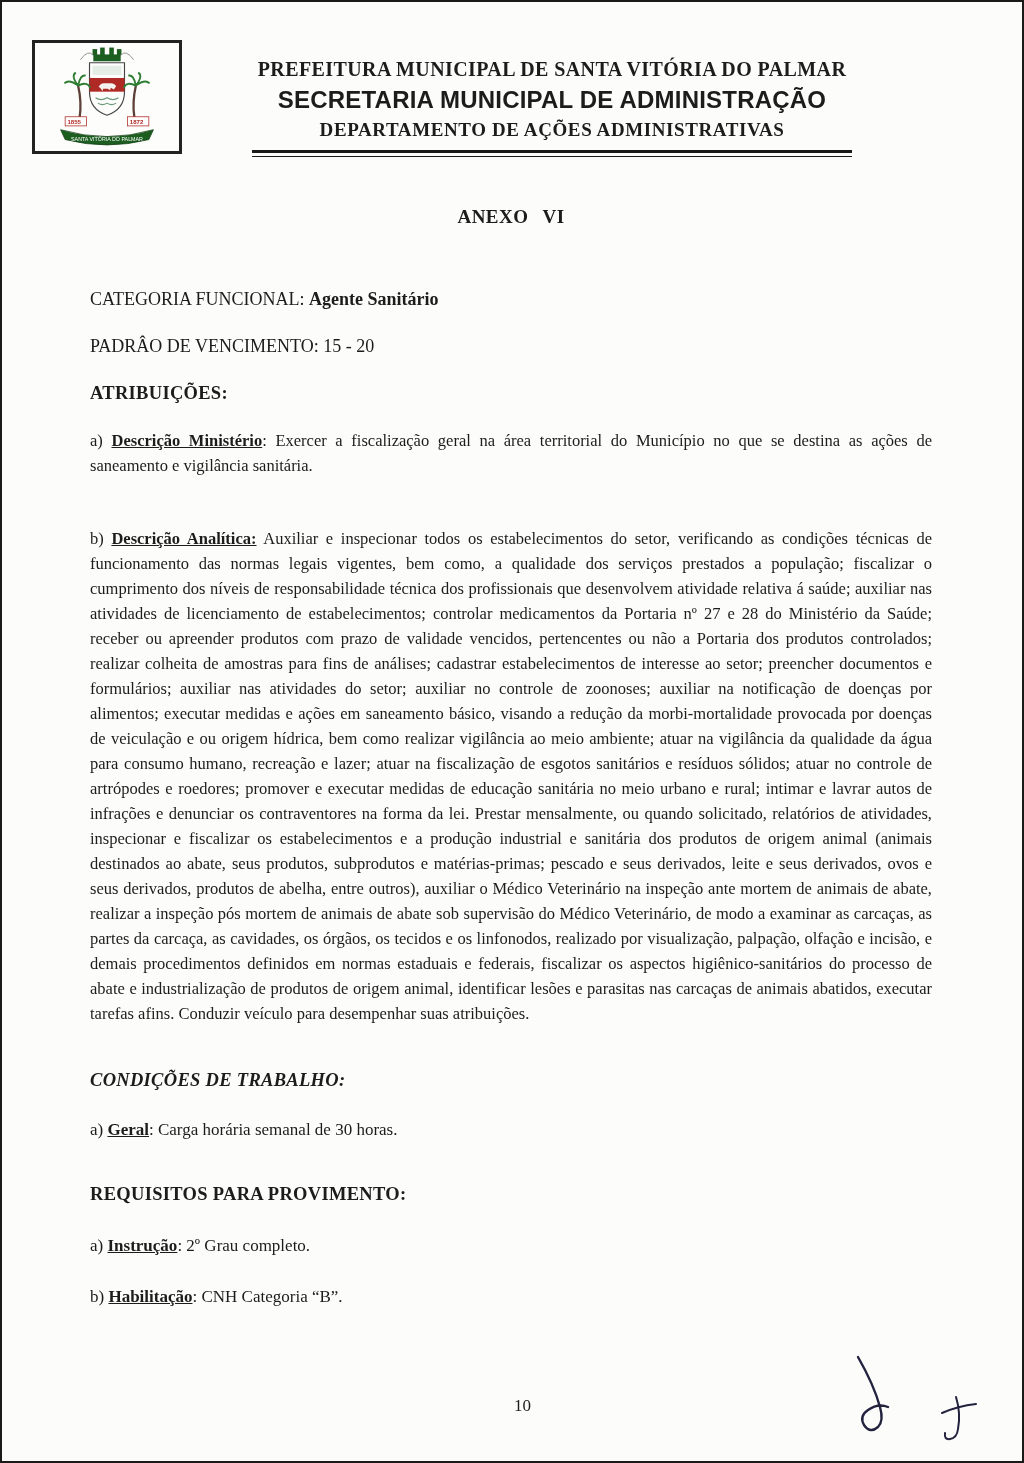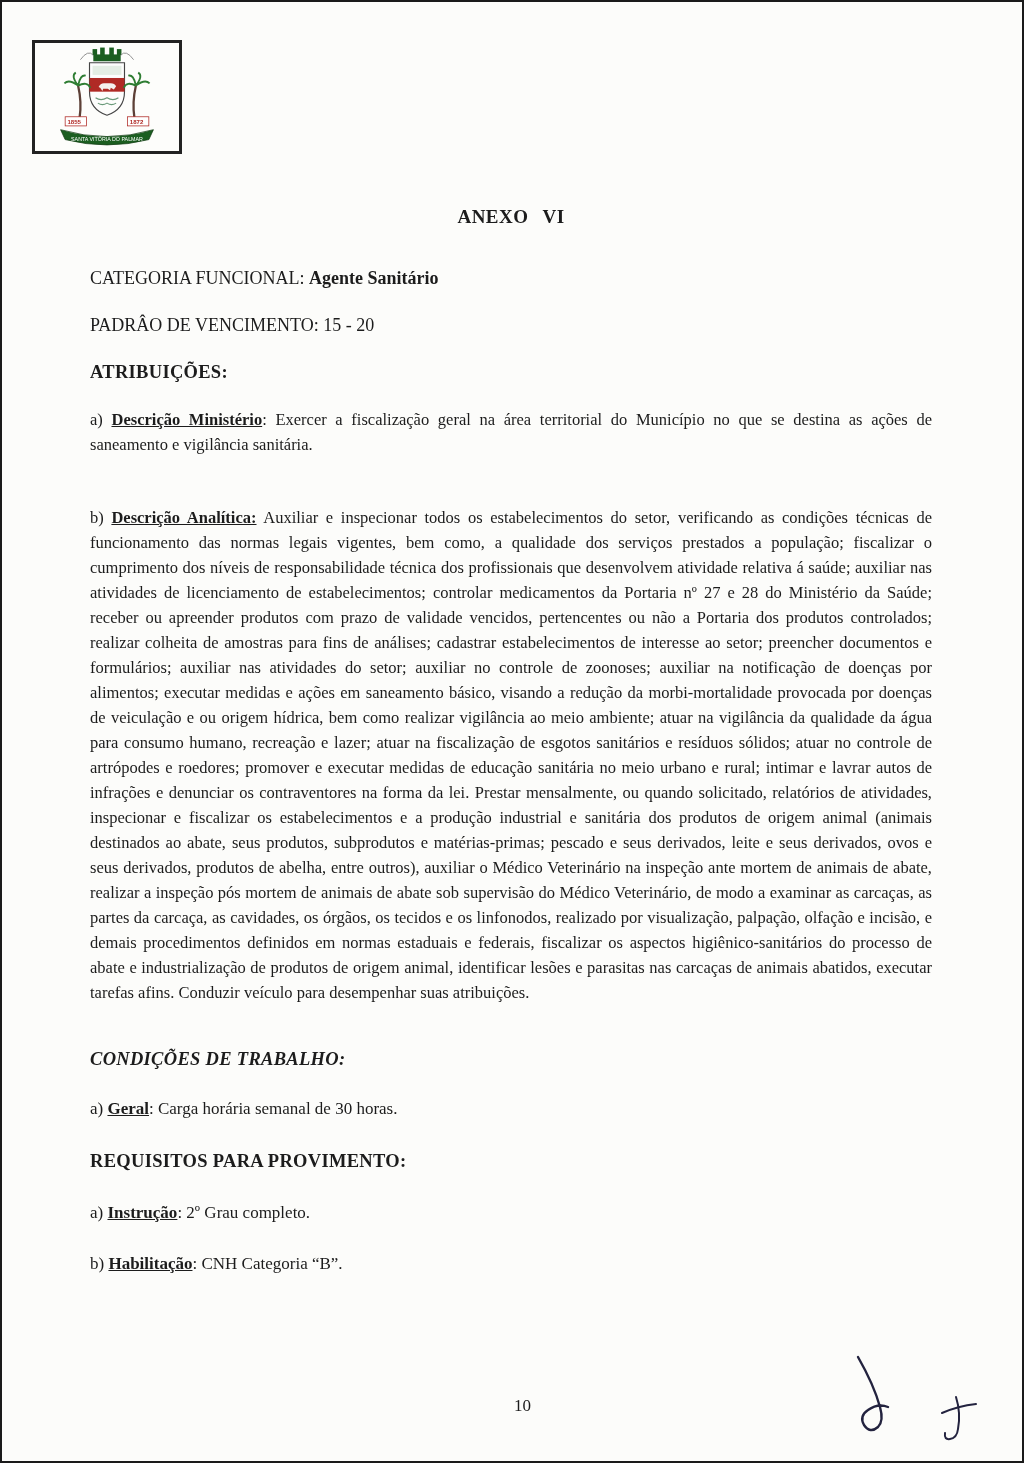--- a/index.html
+++ b/index.html
@@ -31,31 +31,31 @@
   }
   .hline1 { font-size:20px; font-weight:bold; letter-spacing:0.4px; }
   .hline2 { font-family:"Liberation Sans", sans-serif; font-size:24px; font-weight:bold; letter-spacing:0.2px; margin-top:5px; }
   .hline3 { font-size:19px; font-weight:bold; letter-spacing:0.6px; margin-top:5px; }
   .rule-thick { height:3px; background:#1a1a1a; margin-top:9px; }
   .rule-thin  { height:1px; background:#1a1a1a; margin-top:3px; }
 
   
   .content { position:absolute; top:204px; left:88px; width:842px; }
   .annex { text-align:center; font-weight:bold; font-size:19px; word-spacing:9px; letter-spacing:0.5px; }
-  .cat-line { margin-top:40px; font-size:18px; }
+  .cat-line { margin-top:61px; font-size:18px; }
   .cat-line .value { font-weight:bold; }
   .padrao-line { margin-top:26px; font-size:18px; }
   .section-heading { margin-top:26px; font-size:18.5px; font-weight:bold; letter-spacing:0.3px; }
   p.para { margin:0; font-size:16.5px; line-height:25px; text-align:justify; }
   .para-a { margin-top:24px !important; }
   .para-b { margin-top:48px !important; }
   .term { font-weight:bold; text-decoration:underline; }
   .heading-cond { margin-top:44px;font-style:italic; }
   .single-line { margin-top:26px !important; font-size:17px !important; text-align:left !important; }
-  .heading-req { margin-top:30px; }
+  .heading-req { margin-top:42px; }
   .line-instr { margin-top:28px !important; }
   .line-hab { margin-top:26px !important; }
 
   .page-number {
     position:absolute; left:0; right:0; top:1394px;
     text-align:center; font-size:17px;padding-left:21px;
   }
   .signature { position:absolute; right:22px; bottom:14px; width:170px; height:96px; }
 </style>
 </head>
@@ -102,20 +102,27 @@
           <text x="23" y="106.5" fill="#b02a25">1855</text>
           <rect x="102" y="97" width="28" height="12" fill="#fff" stroke="#b02a25" stroke-width="1"></rect>
           <text x="105" y="106.5" fill="#b02a25">1872</text>
         </g>
 
         <path d="M14,114 q61,18 122,0 l-6,13 q-55,14 -110,0 z" fill="#1b5e20" stroke="#123d14"></path>
         <text x="75" y="129" text-anchor="middle" font-family="Liberation Sans, sans-serif" font-size="7" fill="#ffffff">SANTA VITÓRIA DO PALMAR</text>
       </svg>
     </div>
 
+    <div class="header-text">
+      <div class="hline1">PREFEITURA MUNICIPAL DE SANTA VITÓRIA DO PALMAR</div>
+      <div class="hline2">SECRETARIA MUNICIPAL DE ADMINISTRAÇÃO</div>
+      <div class="hline3">DEPARTAMENTO DE AÇÕES ADMINISTRATIVAS</div>
+      <div class="rule-thick"></div>
+      <div class="rule-thin"></div>
+    </div>
   </div>
 
   <div class="content">
 
     <div class="annex">ANEXO VI</div>
 
     <div class="cat-line">
       <span>CATEGORIA FUNCIONAL: </span><span class="value">Agente Sanitário</span>
     </div>
 

